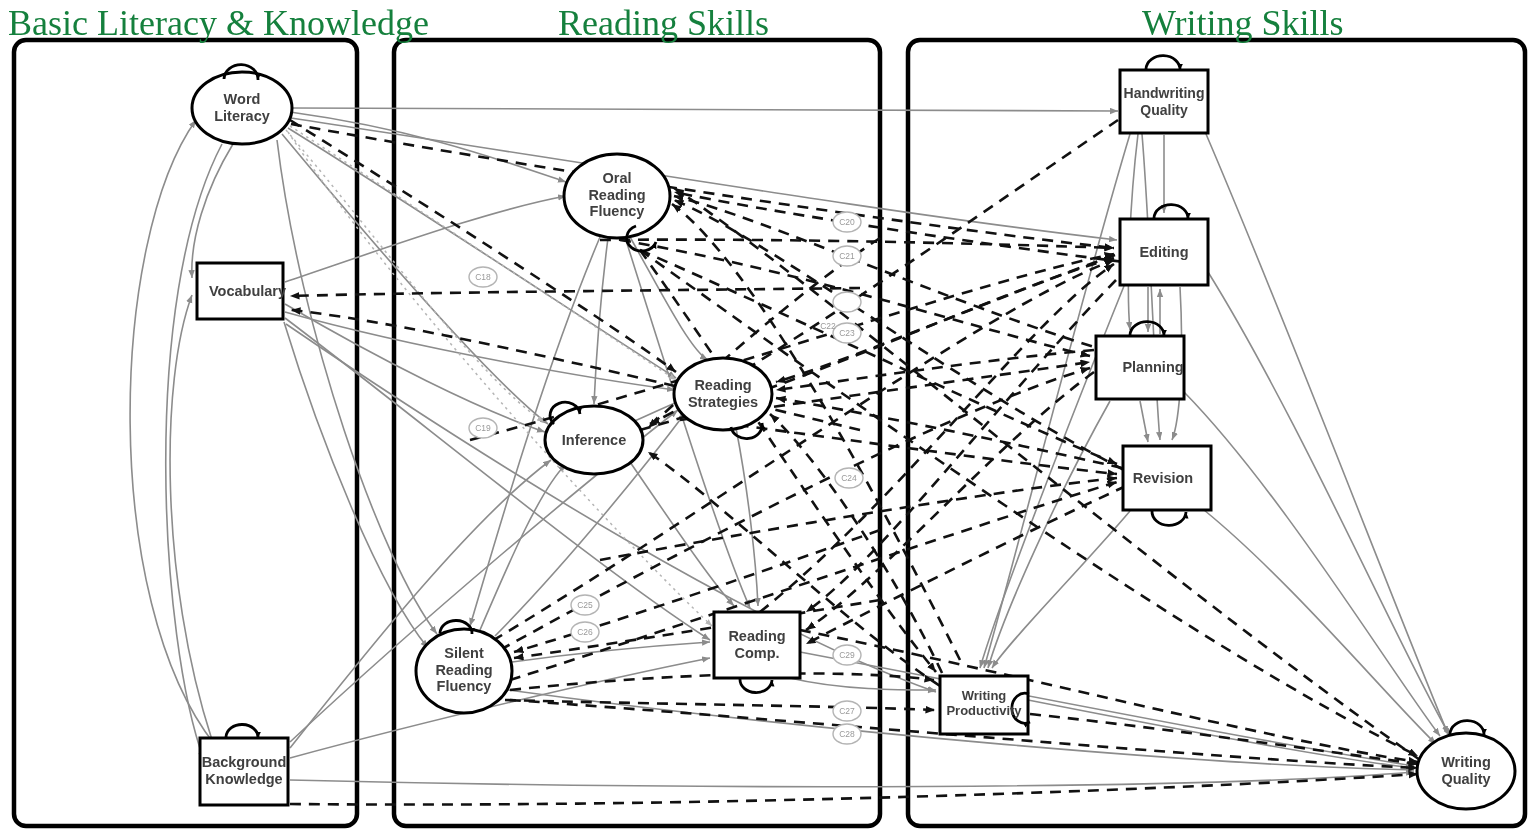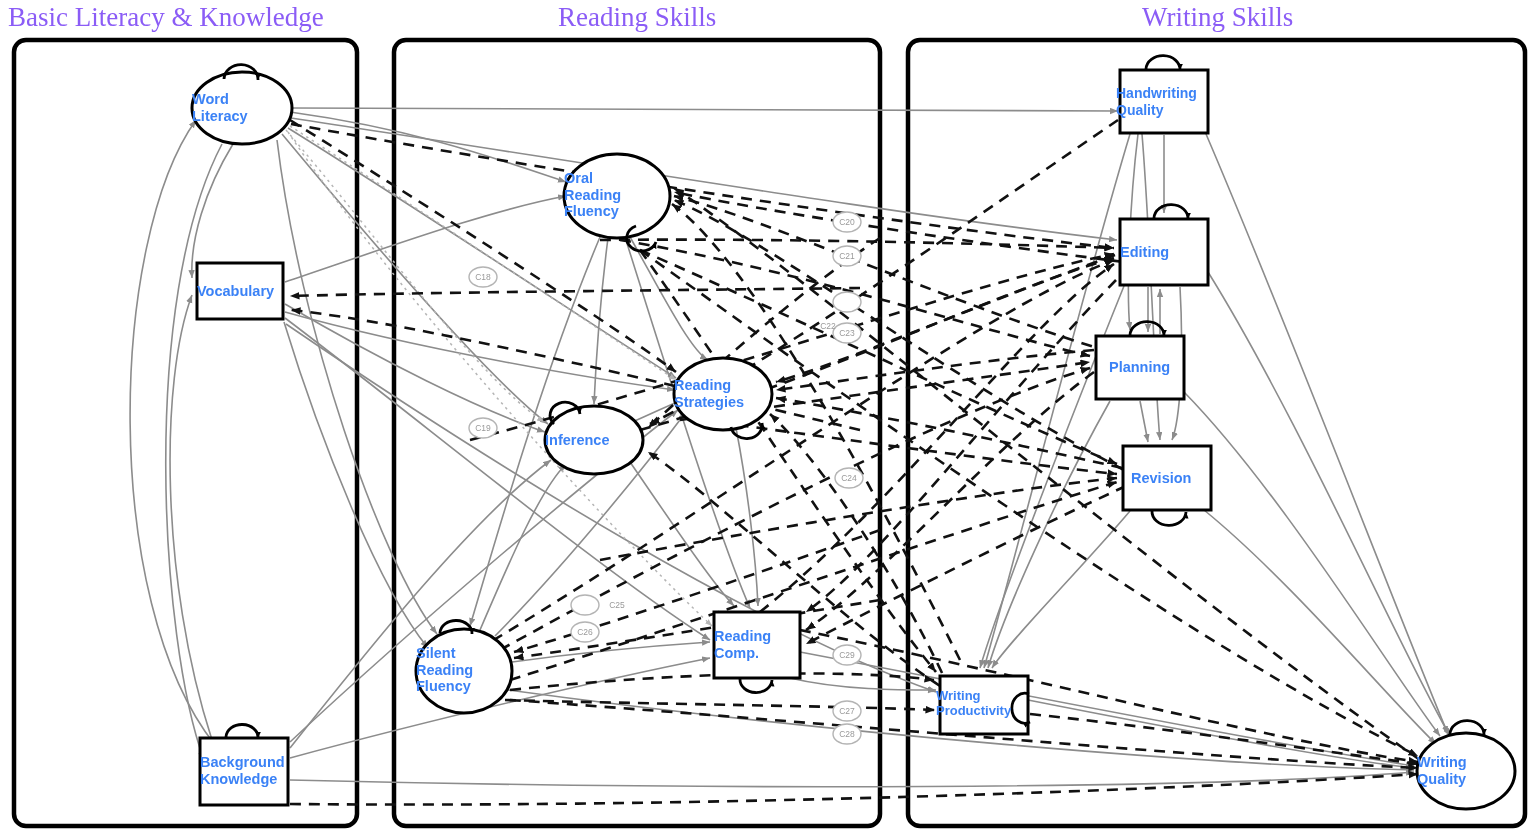--- a/index.html
+++ b/index.html
@@ -7,31 +7,32 @@
     position:relative;
     width:1535px;height:837px;
     background:#ffffff;
     font-family:"Liberation Sans", sans-serif;
     overflow:hidden;
   }
   #svg-layer{position:absolute;left:0;top:0;width:1535px;height:837px;}
   .panel-title{
     position:absolute;
     font-family:"Liberation Serif", serif;
-    font-size:27px;
-    color:#8b5cf6;
+    font-size:36px;
+    color:#15803d;
     white-space:nowrap;
     letter-spacing:0px;
   }
   .node-label{
     position:absolute;
     font-family:"Liberation Sans", sans-serif;
     font-weight:bold;
     font-size:14.5px;
-    color:#3b82f6;
+    color:#404040;
+    text-align:center;
     line-height:16.5px;
     white-space:pre-line;
     pointer-events:none;
   }
   .corr-label{
     position:absolute;
     font-family:"Liberation Sans", sans-serif;
     font-size:8.5px;
     color:#9a9a9a;
     text-align:center;
@@ -259,32 +260,32 @@
   <div class="node-label" style="left:416px;top:645px;width:96px;">Silent
 Reading
 Fluency</div>
   <div class="node-label" style="left:714px;top:628px;width:86px;">Reading
 Comp.</div>
 
   <div class="node-label" style="left:1116px;top:85px;width:96px;font-size:14px;">Handwriting
 Quality</div>
   <div class="node-label" style="left:1120px;top:244px;width:88px;">Editing</div>
   <div class="node-label" style="left:1096px;top:359px;width:88px;padding-left:13px;">Planning</div>
-  <div class="node-label" style="left:1123px;top:470px;width:80px;margin-left:8px;">Revision</div>
+  <div class="node-label" style="left:1123px;top:470px;width:80px;">Revision</div>
   <div class="node-label" style="left:936px;top:688px;width:96px;font-size:13px;line-height:15px;">Writing
 Productivity</div>
   <div class="node-label" style="left:1417px;top:754px;width:98px;">Writing
 Quality</div>
 
   <div class="corr-label" style="left:469px;top:272px;width:28px;">C18</div>
   <div class="corr-label" style="left:469px;top:423px;width:28px;text-align:center;">C19</div>
   <div class="corr-label" style="left:833px;top:217px;width:28px;">C20</div>
   <div class="corr-label" style="left:833px;top:251px;width:28px;">C21</div>
   <div class="corr-label" style="left:814px;top:297px;width:28px;margin-top:24px;">C22</div>
   <div class="corr-label" style="left:833px;top:328px;width:28px;">C23</div>
   <div class="corr-label" style="left:835px;top:473px;width:28px;">C24</div>
-  <div class="corr-label" style="left:571px;top:600px;width:28px;padding-left:32px;">C25</div>
+  <div class="corr-label" style="left:571px;top:600px;width:28px;">C25</div>
   <div class="corr-label" style="left:571px;top:627px;width:28px;">C26</div>
   <div class="corr-label" style="left:833px;top:706px;width:28px;">C27</div>
   <div class="corr-label" style="left:833px;top:729px;width:28px;">C28</div>
   <div class="corr-label" style="left:833px;top:650px;width:28px;">C29</div>
 
 </div>
 
 </body></html>

